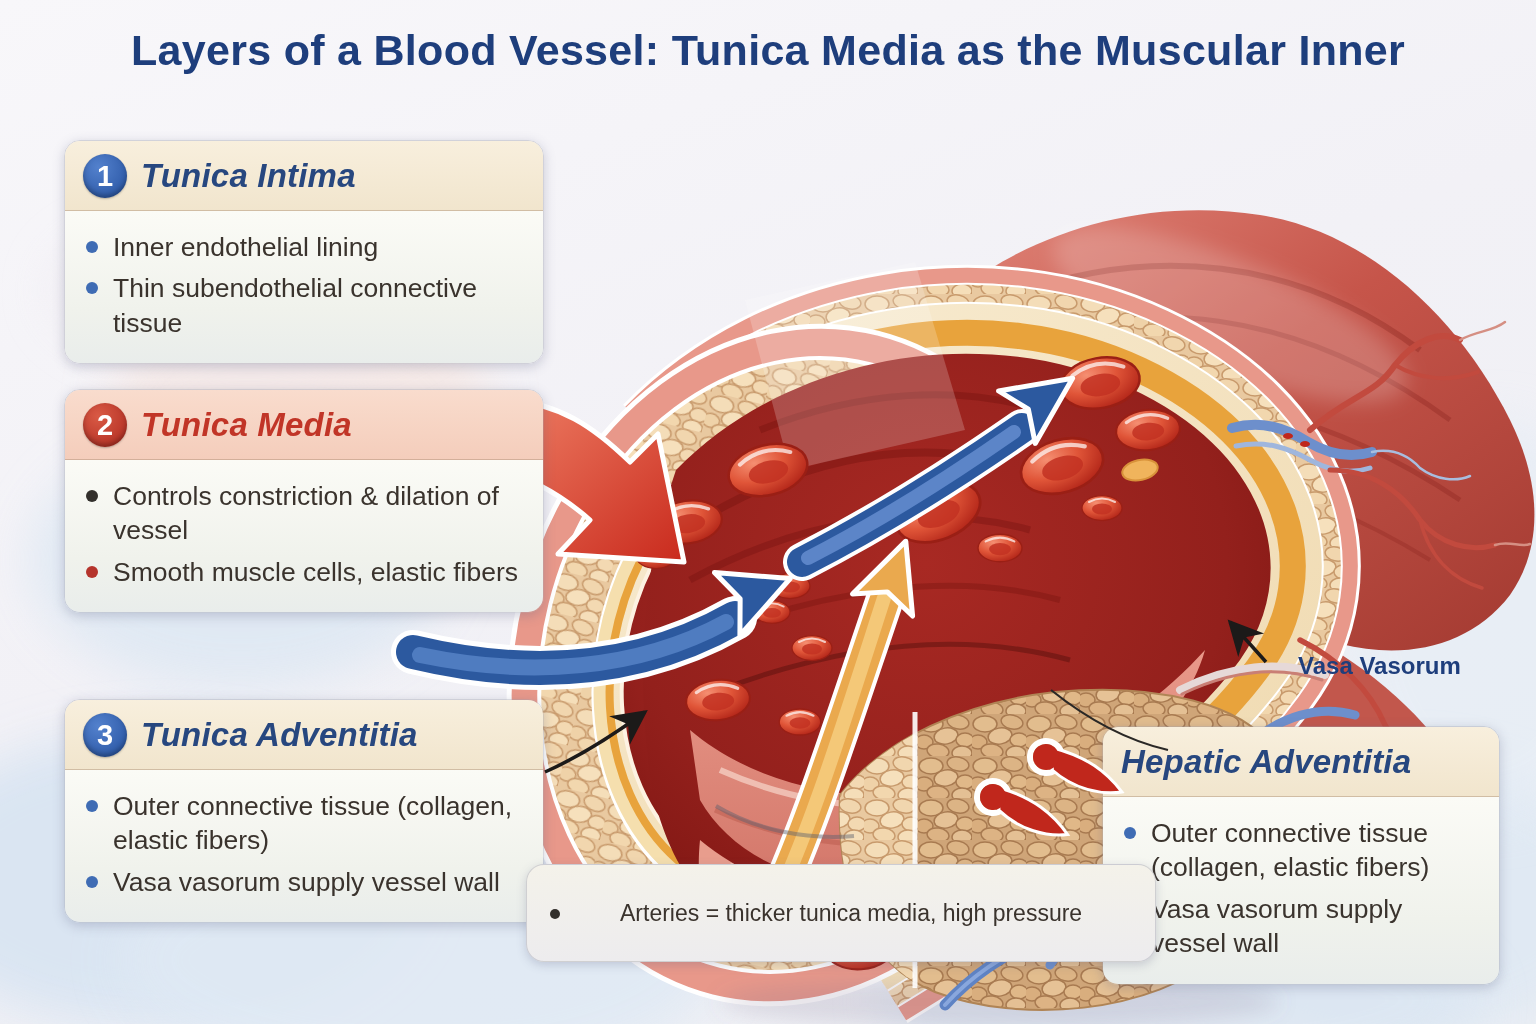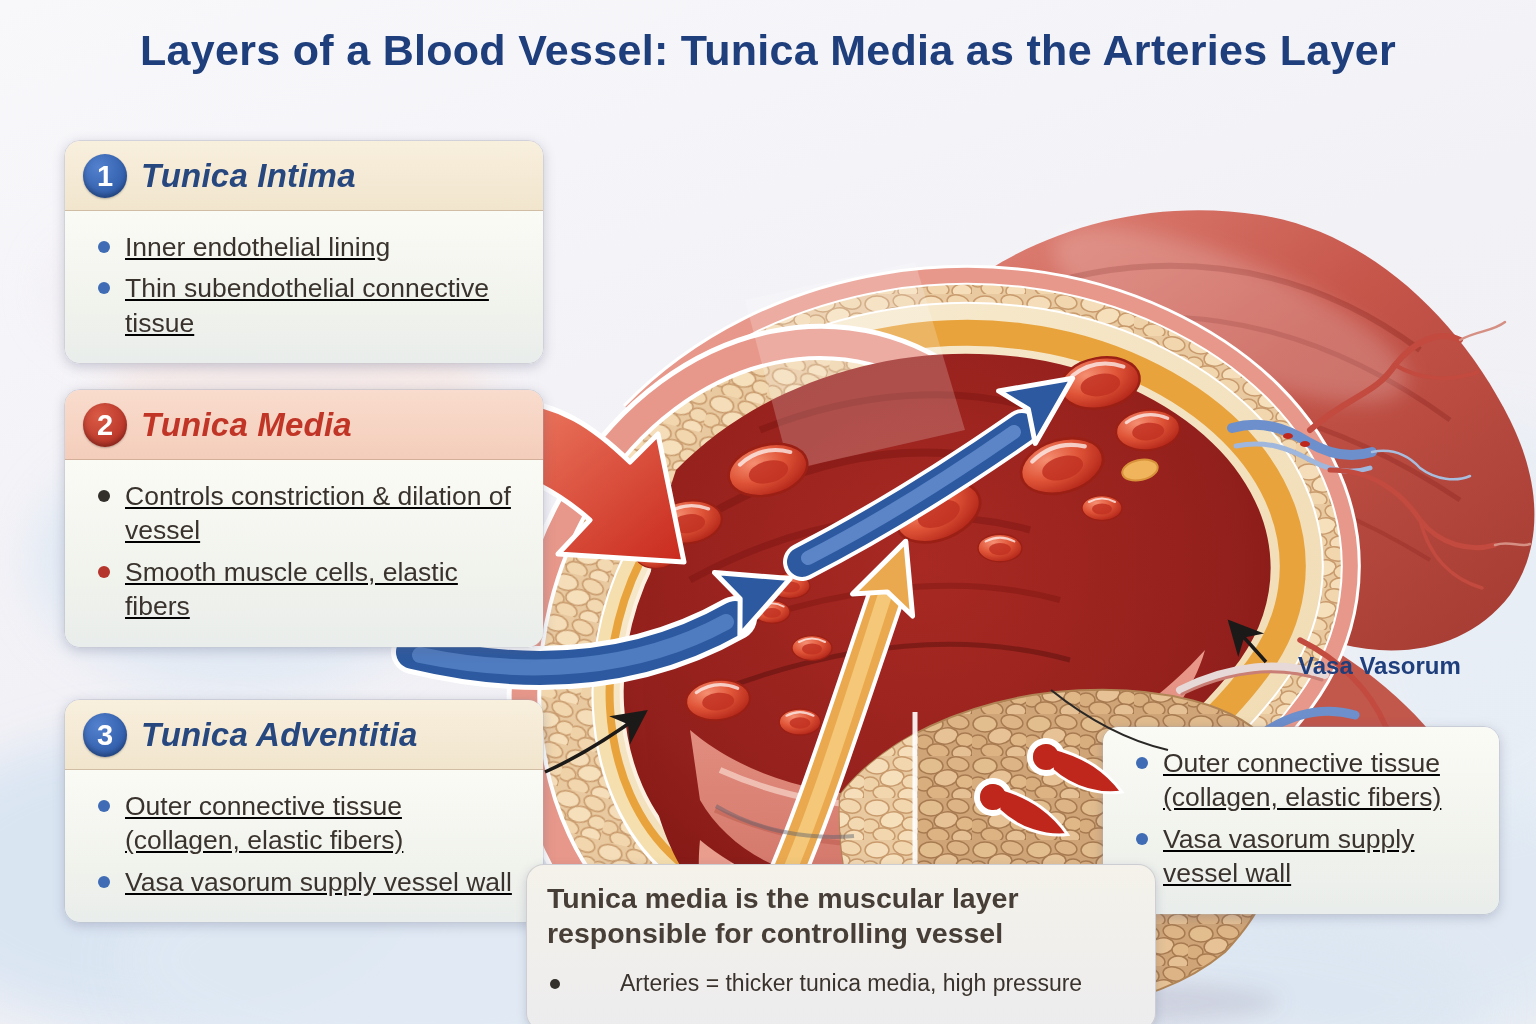--- a/index.html
+++ b/index.html
@@ -17,21 +17,21 @@
   .hdr-pink{background:linear-gradient(180deg,#f9dccd,#f4cdbb);}
   .hdr-line{box-shadow:inset 0 -1px 0 rgba(170,140,115,.45);}
   .badge{flex:none;width:44px;height:44px;border-radius:50%;color:#fff;font-size:29px;font-weight:bold;
     display:flex;align-items:center;justify-content:center;
     box-shadow:inset 0 -3px 5px rgba(0,0,0,.28),0 1px 2px rgba(0,0,0,.25);}
   .badge-blue{background:radial-gradient(circle at 35% 30%,#5381cd,#24509e);}
   .badge-red{background:radial-gradient(circle at 35% 30%,#d95a45,#ad281e);}
   .box-title{font-size:33px;font-weight:bold;letter-spacing:.2px;font-style:italic;}
   .t-blue{color:#27477f}
   .t-red{color:#c13527}
-  .box-body{padding:12px 30px 16px;background:linear-gradient(180deg,#fbfbf6 0%,#f0f2ec 65%,#e9edeb 100%);text-decoration:underline;}
+  .box-body{padding:12px 18px 16px;background:linear-gradient(180deg,#fbfbf6 0%,#f0f2ec 65%,#e9edeb 100%);}
   .bullet{display:flex;margin:7px 0;font-size:26.5px;line-height:1.3;color:#3a332d;}
   .dot{flex:none;width:12px;height:12px;border-radius:50%;margin:11px 15px 0 3px;}
   .dot-blue{background:#3f6cb4}
   .dot-red{background:#b5342c}
   .dot-dark{background:#33302c}
   .summary-box{position:absolute;z-index:3;left:526px;top:864px;width:588px;border-radius:18px;
     background:linear-gradient(180deg,#f4f2ea,#edecee);border:1px solid rgba(150,152,168,.38);
     box-shadow:0 3px 10px rgba(90,95,130,.25);padding:16px 20px 14px;}
   .sum-head{font-size:28.5px;font-weight:600;line-height:1.22;color:#473f37;margin-bottom:8px;}
   .summary-box .bullet{font-size:23px;margin:18px 0;gap:45px;}
@@ -240,21 +240,21 @@
       <path d="M 1385,725 C 1405,745 1408,775 1395,800 C 1385,825 1390,850 1405,865" stroke="#c24a3e" stroke-width="4"></path>
       <path d="M 1460,340 C 1478,330 1492,332 1505,322" stroke="#d58f83" stroke-width="2.5"></path>
       <path d="M 1495,545 C 1510,540 1520,548 1530,544" stroke="#d58f83" stroke-width="2.5"></path>
       <path d="M 1450,775 C 1468,780 1480,792 1488,806" stroke="#d58f83" stroke-width="2.5"></path>
       <path d="M 1405,865 C 1418,878 1420,895 1412,910" stroke="#d58f83" stroke-width="2.5"></path>
       <path d="M 1372,452 C 1392,448 1408,455 1420,468 C 1436,480 1456,482 1470,476" stroke="#a8bedf" stroke-width="2.5"></path>
       <path d="M 1248,822 C 1270,815 1288,820 1300,832" stroke="#a8bedf" stroke-width="2.5"></path>
     </g>
   </svg>
 
-  <div class="page-title">Layers of a Blood Vessel: Tunica Media as the Arteries Layer</div>
+  <div class="page-title">Layers of a Blood Vessel: Tunica Media as the Muscular Inner</div>
 
   <div class="info-box" style="left:64px;top:140px;width:478px;">
     <div class="box-hdr hdr-cream hdr-line">
       <div class="badge badge-blue">1</div>
       <div class="box-title t-blue">Tunica Intima</div>
     </div>
     <div class="box-body">
       <div class="bullet">
         <span class="dot dot-blue"></span>
         <span>Inner endothelial lining</span>
@@ -294,34 +294,36 @@
         <span>Outer connective tissue (collagen, elastic fibers)</span>
       </div>
       <div class="bullet">
         <span class="dot dot-blue"></span>
         <span>Vasa vasorum supply vessel wall</span>
       </div>
     </div>
   </div>
 
   <div class="info-box" style="left:1102px;top:726px;width:396px;">
+    <div class="box-hdr hdr-cream hdr-line">
+      <div class="box-title t-blue">Hepatic Adventitia</div>
+    </div>
     <div class="box-body">
       <div class="bullet">
         <span class="dot dot-blue"></span>
         <span>Outer connective tissue (collagen, elastic fibers)</span>
       </div>
       <div class="bullet">
         <span class="dot dot-blue"></span>
         <span>Vasa vasorum supply vessel wall</span>
       </div>
     </div>
   </div>
 
   <div class="summary-box">
-    <div class="sum-head">Tunica media is the muscular layer responsible for controlling vessel</div>
     <div class="bullet">
       <span class="dot dot-dark"></span>
       <span>Arteries = thicker tunica media, high pressure</span>
     </div>
   </div>
 
   <div class="vasa-label">Vasa Vasorum</div>
 
   <svg class="overlay" viewBox="0 0 1536 1024" aria-hidden="true">
     <defs>

